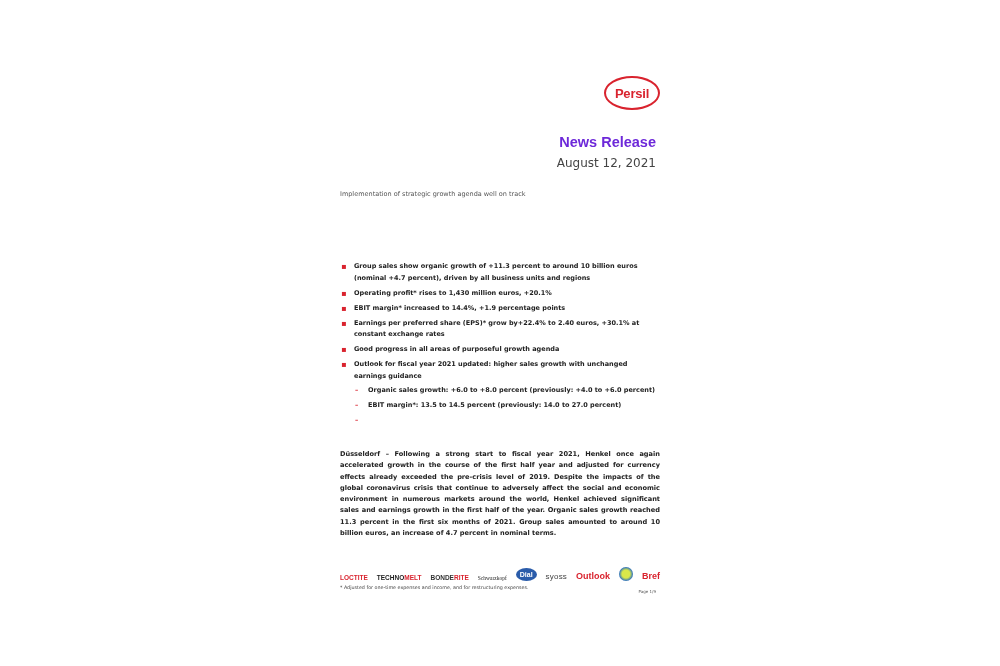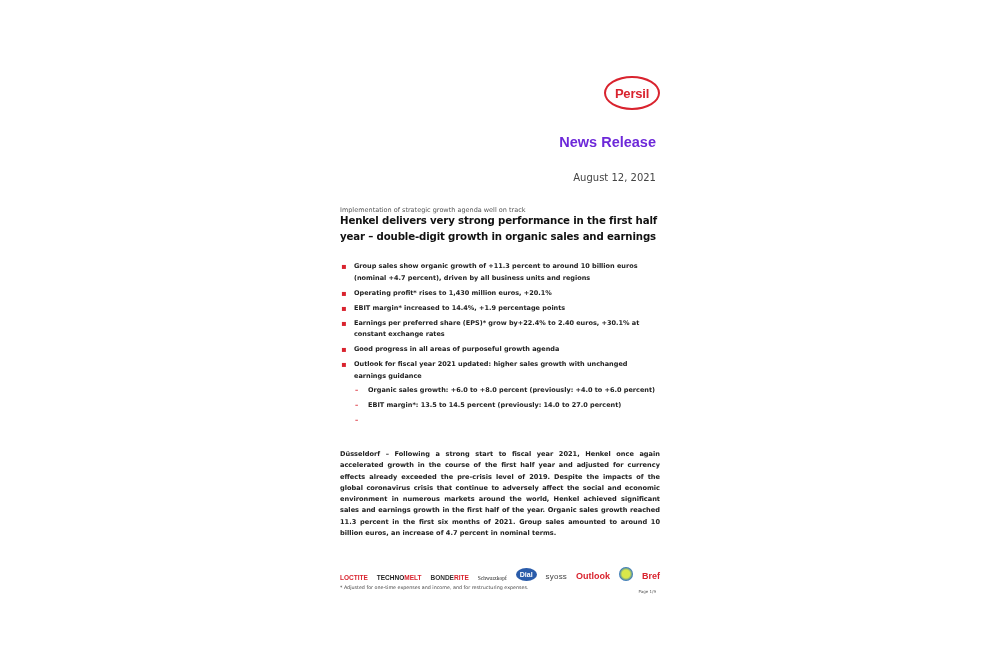--- a/index.html
+++ b/index.html
@@ -8,22 +8,22 @@
       font-family: "DejaVu Sans", sans-serif; color: #1a1a1a;
     }
     .page { position: absolute; left: 340px; top: 0; width: 320px; height: 666px; }
     .logo {
       position: absolute; left: 264px; top: 76px; width: 56px; height: 34px;
       border: 2px solid #d9232e; border-radius: 50%; box-sizing: border-box;
       display: flex; align-items: center; justify-content: center;
     }
     .logo span { color: #d9232e; font-family: "Liberation Sans", sans-serif; font-weight: bold; font-size: 13px; letter-spacing: -0.2px; }
     .news-title { position: absolute; right: 4px; top: 134px; font-family: "Liberation Sans", sans-serif; font-weight: bold; font-size: 14.5px; color: #6d28d9; }
-    .news-date { position: absolute; right: 4px; top: 156px; font-size: 10px; color: #444; margin-top: 16px; }
-    .kicker { position: absolute; left: 0; top: 190px; font-size: 6.5px; color: #555; margin-top: 16px; }
+    .news-date { position: absolute; right: 4px; top: 156px; font-size: 12px; color: #444; }
+    .kicker { position: absolute; left: 0; top: 190px; font-size: 6.5px; color: #555; }
     .headline { position: absolute; left: 0; top: 213px; width: 320px; font-weight: bold; font-size: 10.2px; line-height: 16px; color: #111; letter-spacing: -0.15px; }
     .bullets { position: absolute; left: 0; top: 261px; width: 320px; margin: 0; padding: 0; list-style: none; }
     .bullets li { position: relative; padding-left: 14px; font-weight: bold; font-size: 6.5px; line-height: 11.5px; color: #222; margin-bottom: 3.5px; }
     .bullets li .dot { position: absolute; left: 1px; top: 0; color: #d9232e; font-size: 8px; }
     .sub { list-style: none; margin: 3px 0 0 0; padding: 0; }
     .sub li { padding-left: 14px; margin-bottom: 3.5px; }
     .sub li .dash { position: absolute; left: 1px; top: 0; color: #d9232e; }
     .body-text { position: absolute; left: 0; top: 449px; width: 320px; font-weight: bold; font-size: 6.6px; line-height: 11.3px; color: #222; text-align: justify; }
     .brands { position: absolute; left: 0; top: 563px; width: 320px; height: 18px; display: flex; align-items: flex-end; justify-content: space-between; }
     .brand { font-family: "Liberation Sans", sans-serif; font-weight: bold; font-size: 6.5px; }
@@ -46,21 +46,20 @@
 
 <div class="page">
   <div class="logo">
     <span>Persil</span>
   </div>
 
   <div class="news-title">News Release</div>
   <div class="news-date">August 12, 2021</div>
 
   <div class="kicker">Implementation of strategic growth agenda well on track</div>
-  <div class="headline">Henkel delivers very strong performance in the first half year – double-digit growth in organic sales and earnings</div>
 
   <ul class="bullets">
     <li><span class="dot">▪</span><span>Group sales show organic growth of +11.3 percent to around 10 billion euros (nominal +4.7 percent), driven by all business units and regions</span></li>
     <li><span class="dot">▪</span><span>Operating profit* rises to 1,430 million euros, +20.1%</span></li>
     <li><span class="dot">▪</span><span>EBIT margin* increased to 14.4%, +1.9 percentage points</span></li>
     <li><span class="dot">▪</span><span>Earnings per preferred share (EPS)* grow by+22.4% to 2.40 euros, +30.1% at constant exchange rates</span></li>
     <li><span class="dot">▪</span><span>Good progress in all areas of purposeful growth agenda</span></li>
     <li><span class="dot">▪</span><span>Outlook for fiscal year 2021 updated: higher sales growth with unchanged earnings guidance</span>
       <ul class="sub">
         <li style="position:relative"><span class="dash">–</span><span>Organic sales growth: +6.0 to +8.0 percent (previously: +4.0 to +6.0 percent)</span></li>

